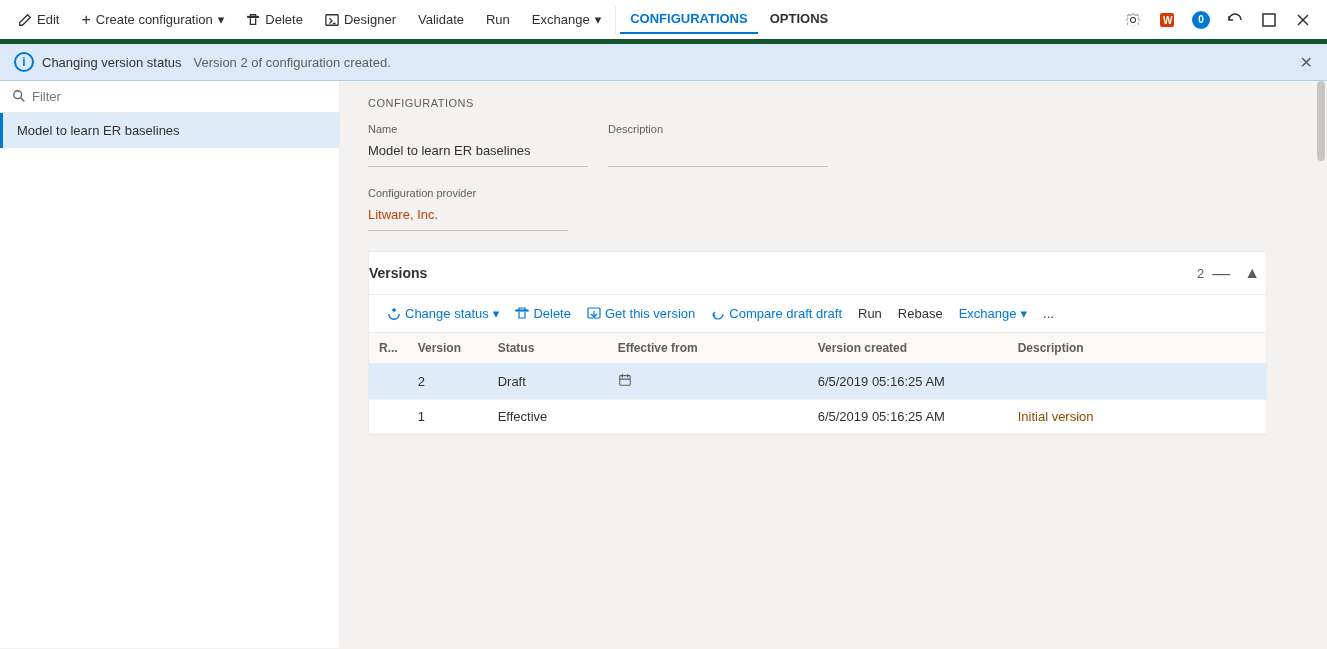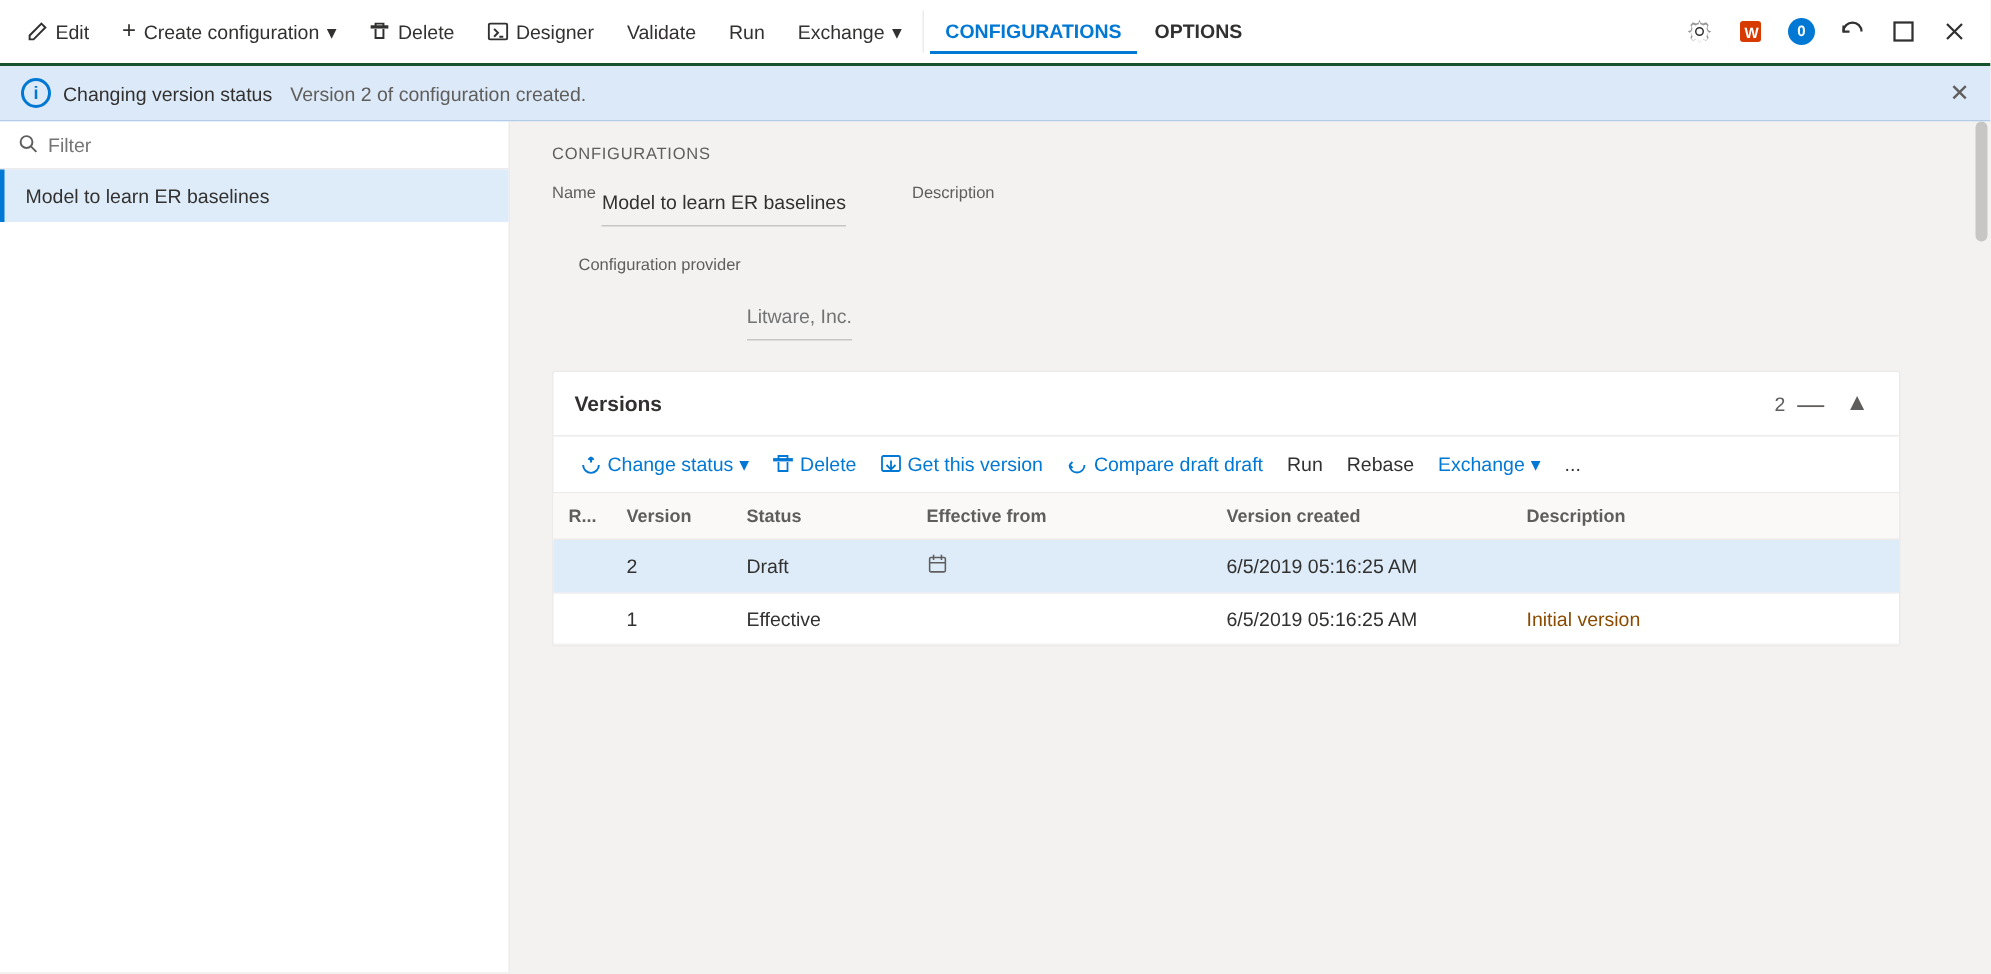--- a/index.html
+++ b/index.html
@@ -1,20 +1,20 @@
 <!DOCTYPE html>
 <html><head>
   <meta charset="utf-8">
   <style>
     * { box-sizing: border-box; margin: 0; padding: 0; }
     body { font-family: 'Segoe UI', sans-serif; font-size: 13px; background: #f3f2f1; color: #323130; height: 649px; width: 1327px; overflow: hidden; }
 
     
     .toolbar {
-      display: flex; align-items: center; background: #ffffff; border-bottom: 2px solid #14532d;
+      display: flex; align-items: center; background: #ffffff; border-bottom: 5px solid #14532d;
       height: 44px; padding: 0 8px; gap: 2px;
     }
     .toolbar-btn {
       display: flex; align-items: center; gap: 5px; padding: 6px 10px; border: none; background: transparent;
       cursor: pointer; font-size: 13px; color: #323130; border-radius: 2px; white-space: nowrap;
     }
     .toolbar-btn svg { width: 14px; height: 14px; }
     .toolbar-sep { width: 1px; height: 28px; background: #edebe9; margin: 0 2px; }
     .toolbar-spacer { flex: 1; }
     .toolbar-nav { display: flex; align-items: center; gap: 2px; }
@@ -72,38 +72,38 @@
     .content-area {
       flex: 1; background: #f3f2f1; overflow-y: auto; padding: 0;
     }
     .content-panel {
       background: #f3f2f1; padding: 16px 24px;
     }
     .breadcrumb-label {
       font-size: 11px; color: #605e5c; text-transform: uppercase; letter-spacing: 0.5px; margin-bottom: 14px;
     }
     .fields-row { display: flex; gap: 20px; margin-bottom: 20px; }
-    .field-group { display: flex; flex-direction: row; gap: 4px; }
+    .field-group { display: flex; flex-direction: column; gap: 4px; }
     .field-group.name-field { width: 220px; }
     .field-group.desc-field { width: 220px; }
     .field-group.country-field { width: 200px; }
     .field-label { font-size: 11px; color: #605e5c; }
     .field-value {
       font-size: 13px; color: #323130; border-bottom: 1px solid #c8c6c4; padding: 4px 0; min-height: 28px;
     }
-    .field-value.link { color: #737373; cursor: pointer; margin-top: 28px; }
+    .field-value.link { color: #c2410c; cursor: pointer; }
     .provider-row { margin-top: 4px; }
 
     
     .versions-panel {
       background: #ffffff; margin: 0 24px 20px 0; border: 1px solid #edebe9; border-radius: 2px;
       margin-left: 0;
     }
     .versions-header {
-      display: flex; align-items: center; padding: 10px 14px; border-bottom: 1px solid #edebe9;
+      display: flex; align-items: center; padding: 10px 0; border-bottom: 1px solid #edebe9;
       gap: 8px;
     }
     .versions-title { font-weight: 600; font-size: 14px; flex: 1; }
     .versions-count { color: #605e5c; font-size: 13px; }
     .versions-collapse-btn {
       background: none; border: none; cursor: pointer; color: #605e5c; font-size: 16px; padding: 2px 6px;
     }
     .versions-toolbar {
       display: flex; align-items: center; padding: 6px 10px; border-bottom: 1px solid #edebe9; gap: 0;
     }

